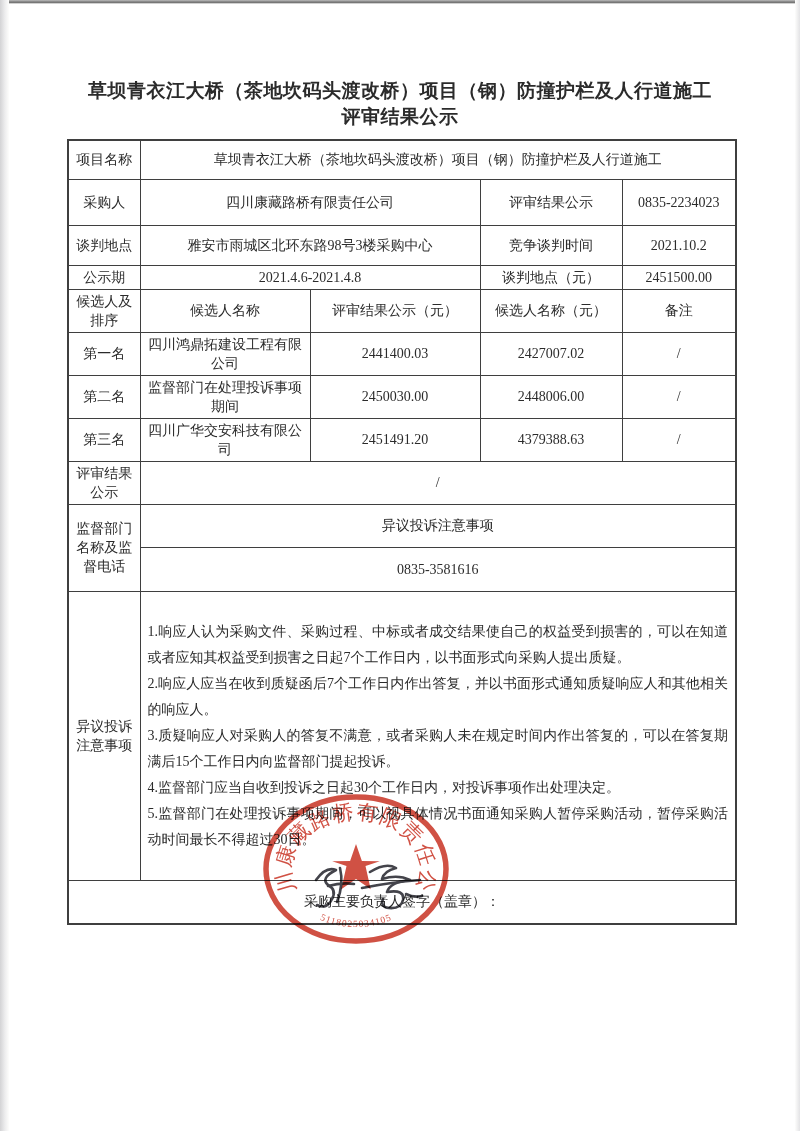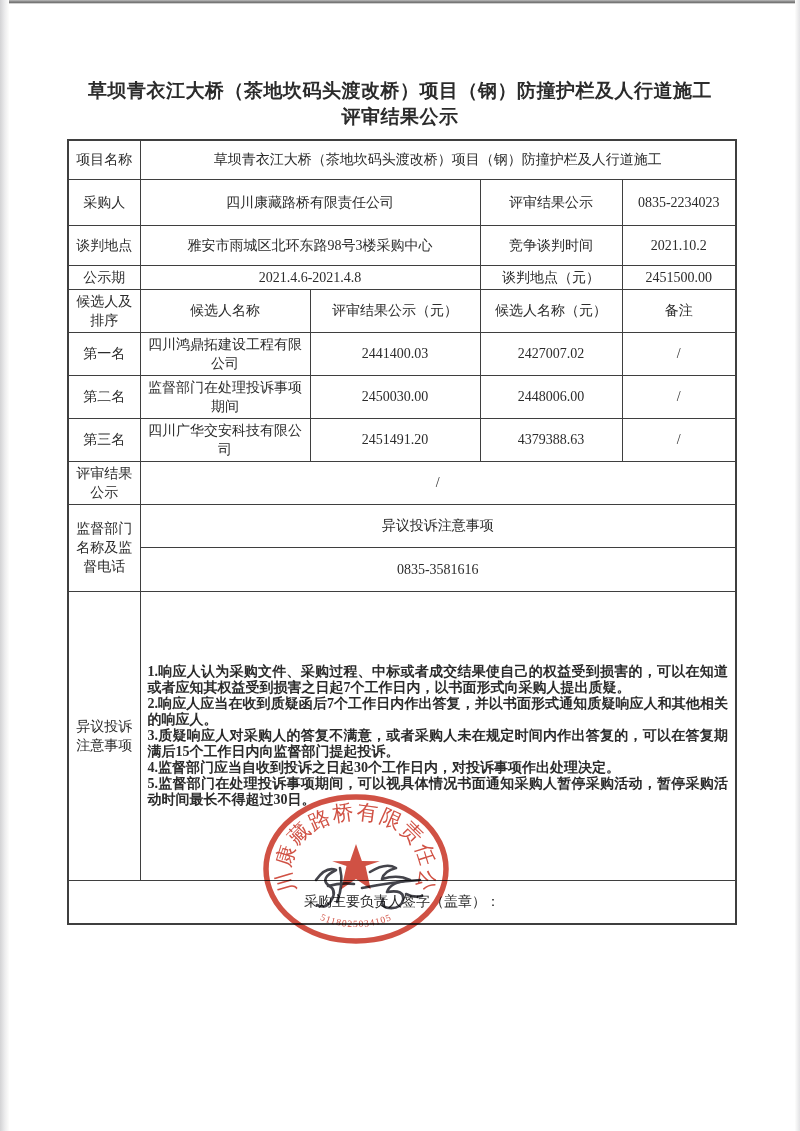--- a/index.html
+++ b/index.html
@@ -34,21 +34,21 @@
     overflow:hidden;
     margin-top:20px;
   }
   td.lbl{line-height:18px;padding:2px 4px;}
   td.left{text-align:left;padding-left:7px;}
   tr.r1{height:39px} tr.r2{height:46px} tr.r3{height:40px} tr.r4{height:23px}
   tr.r5{height:37px} tr.r6{height:41px} tr.r7{height:40px} tr.r8{height:39px}
   tr.r9{height:43px} tr.r10{height:43px} tr.r11{height:44px}
   tr.r12{height:289px} tr.r13{height:44px}
   td.notice-cell{text-align:left;vertical-align:middle;padding:8px 8px 8px 6px;}
-  .notice-item{line-height:16px;text-align:justify;font-weight:bold;}
+  .notice-item{line-height:26px;text-align:justify;}
   .sign-cell{text-align:left;padding-left:7px;border:none;}
   
   .stamp{position:absolute;left:256px;top:784px;width:200px;height:170px;
     mix-blend-mode:multiply;opacity:.93;}
   .stamp text{font-family:"Liberation Serif","DejaVu Serif",serif;}
   .signature{position:absolute;left:288px;top:842px;width:170px;height:80px;
     mix-blend-mode:multiply;opacity:.88;}
 </style>
 </head>
 <body>

